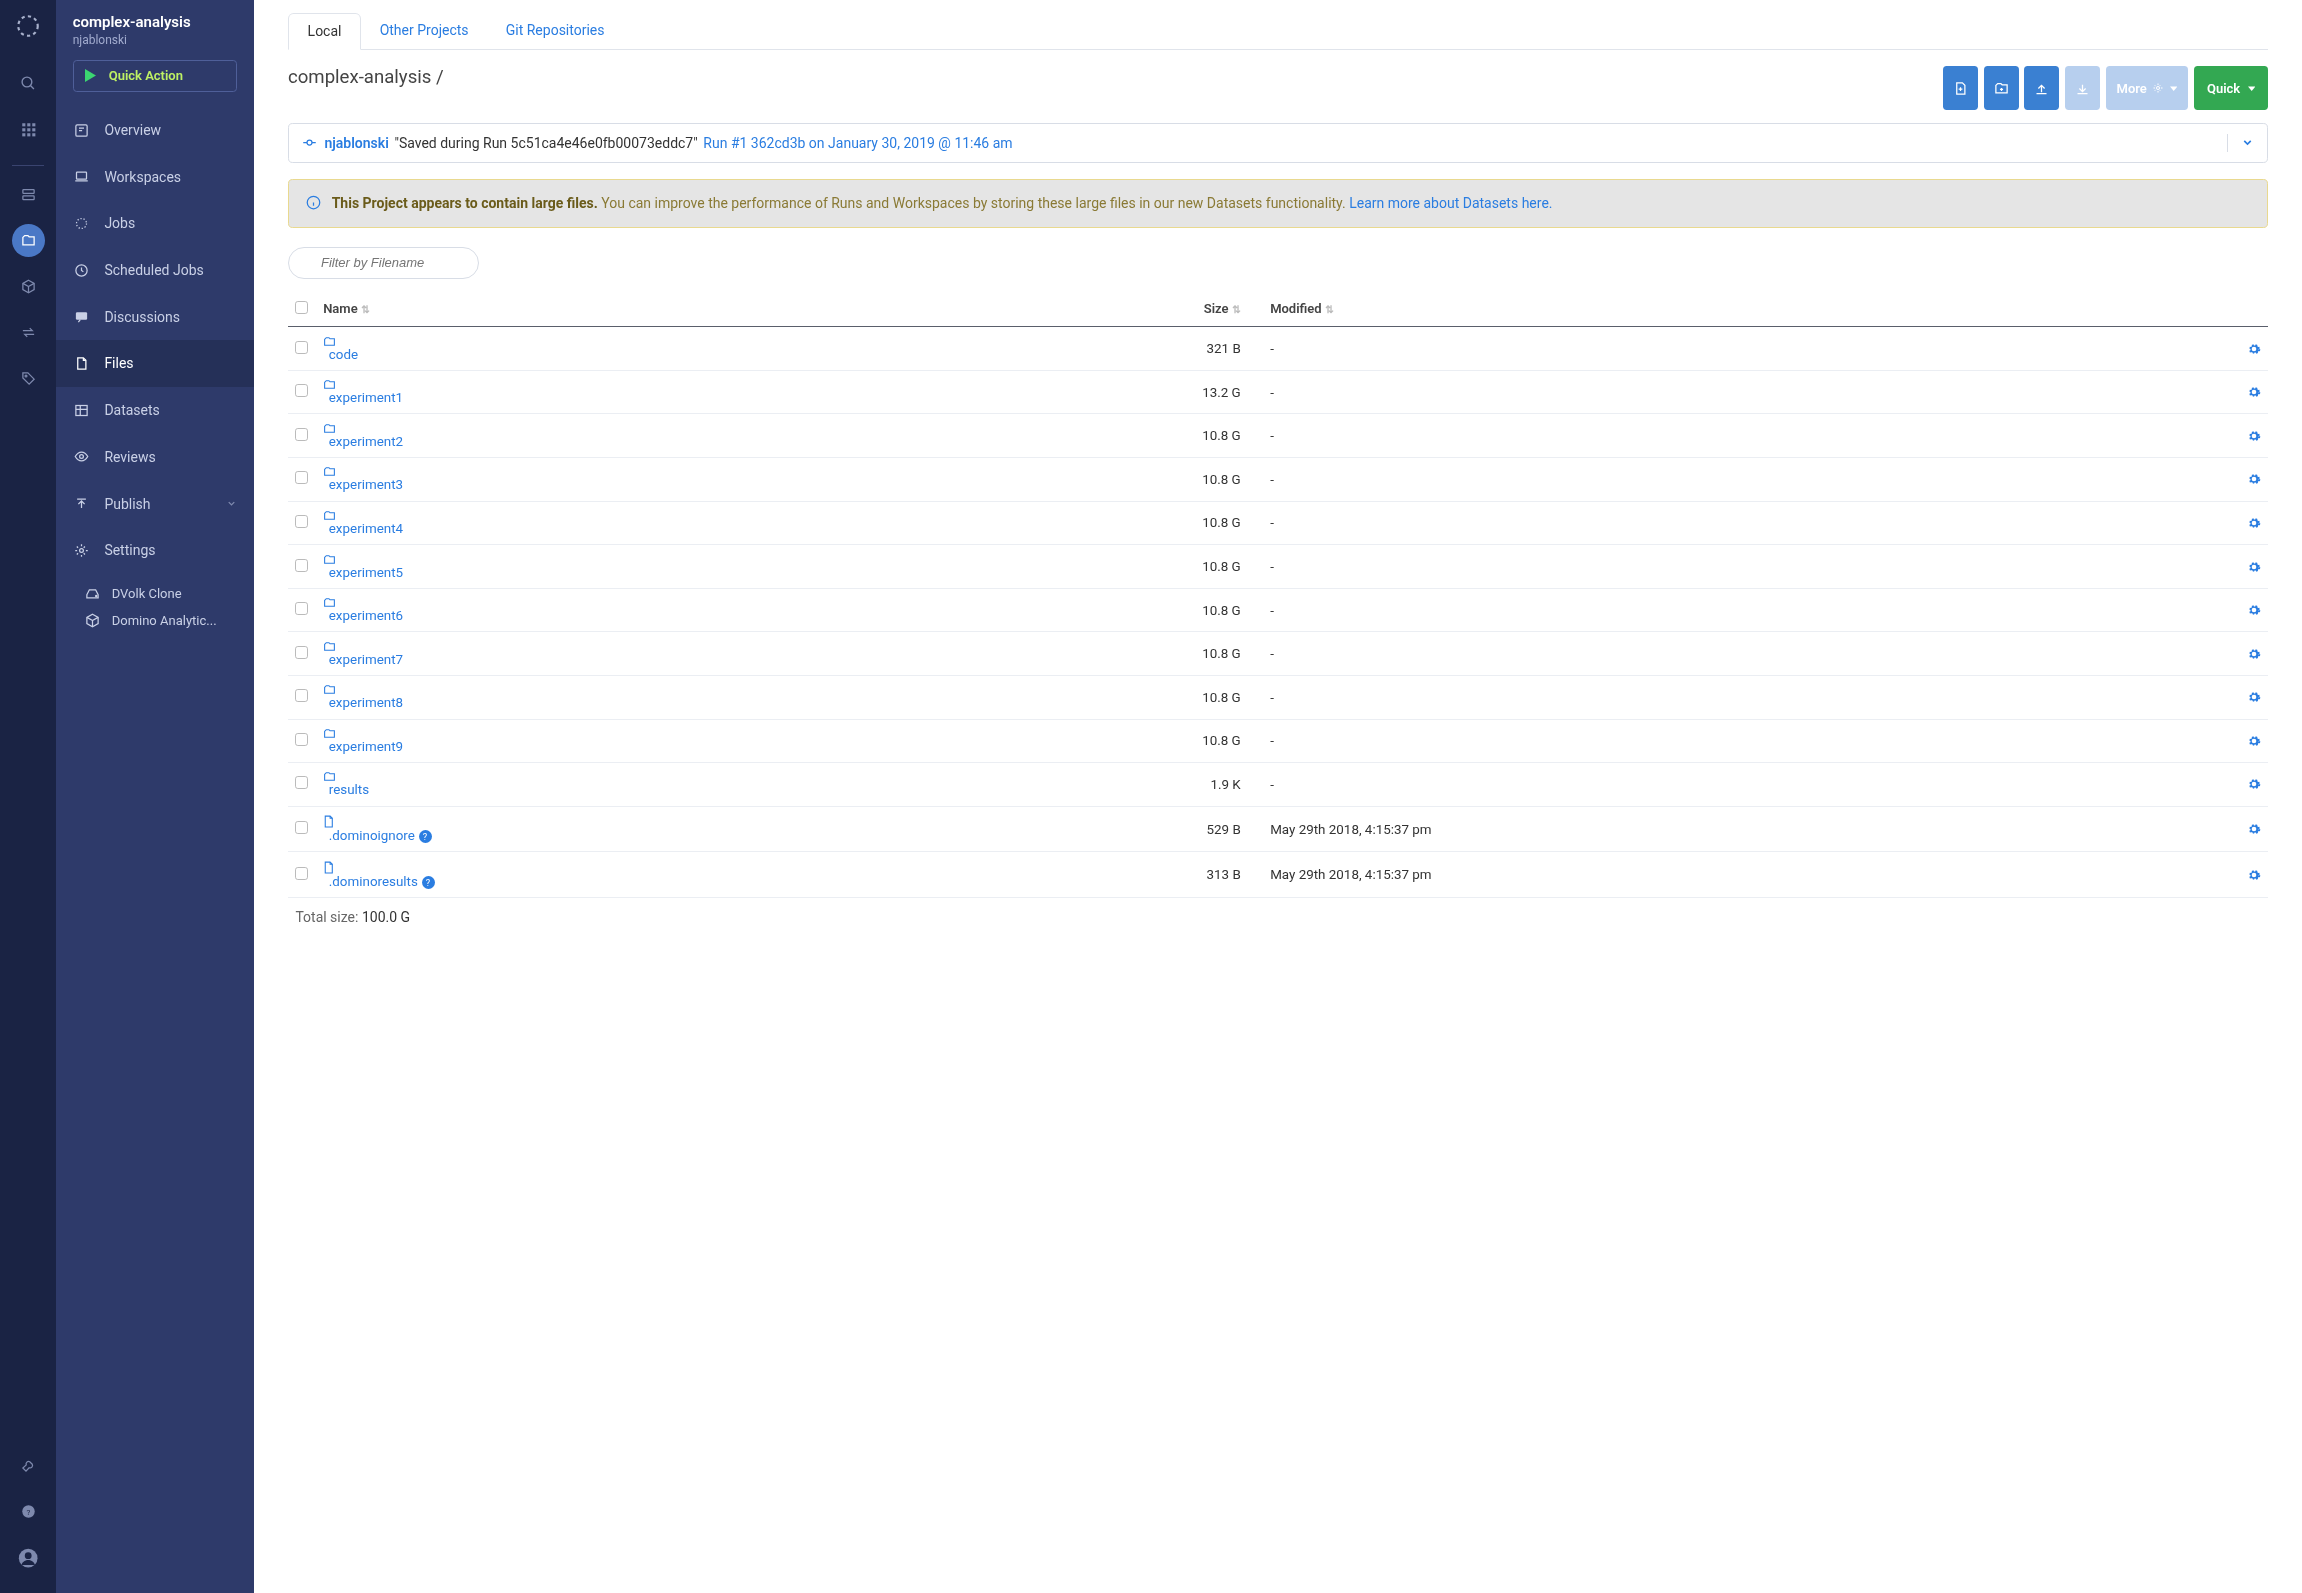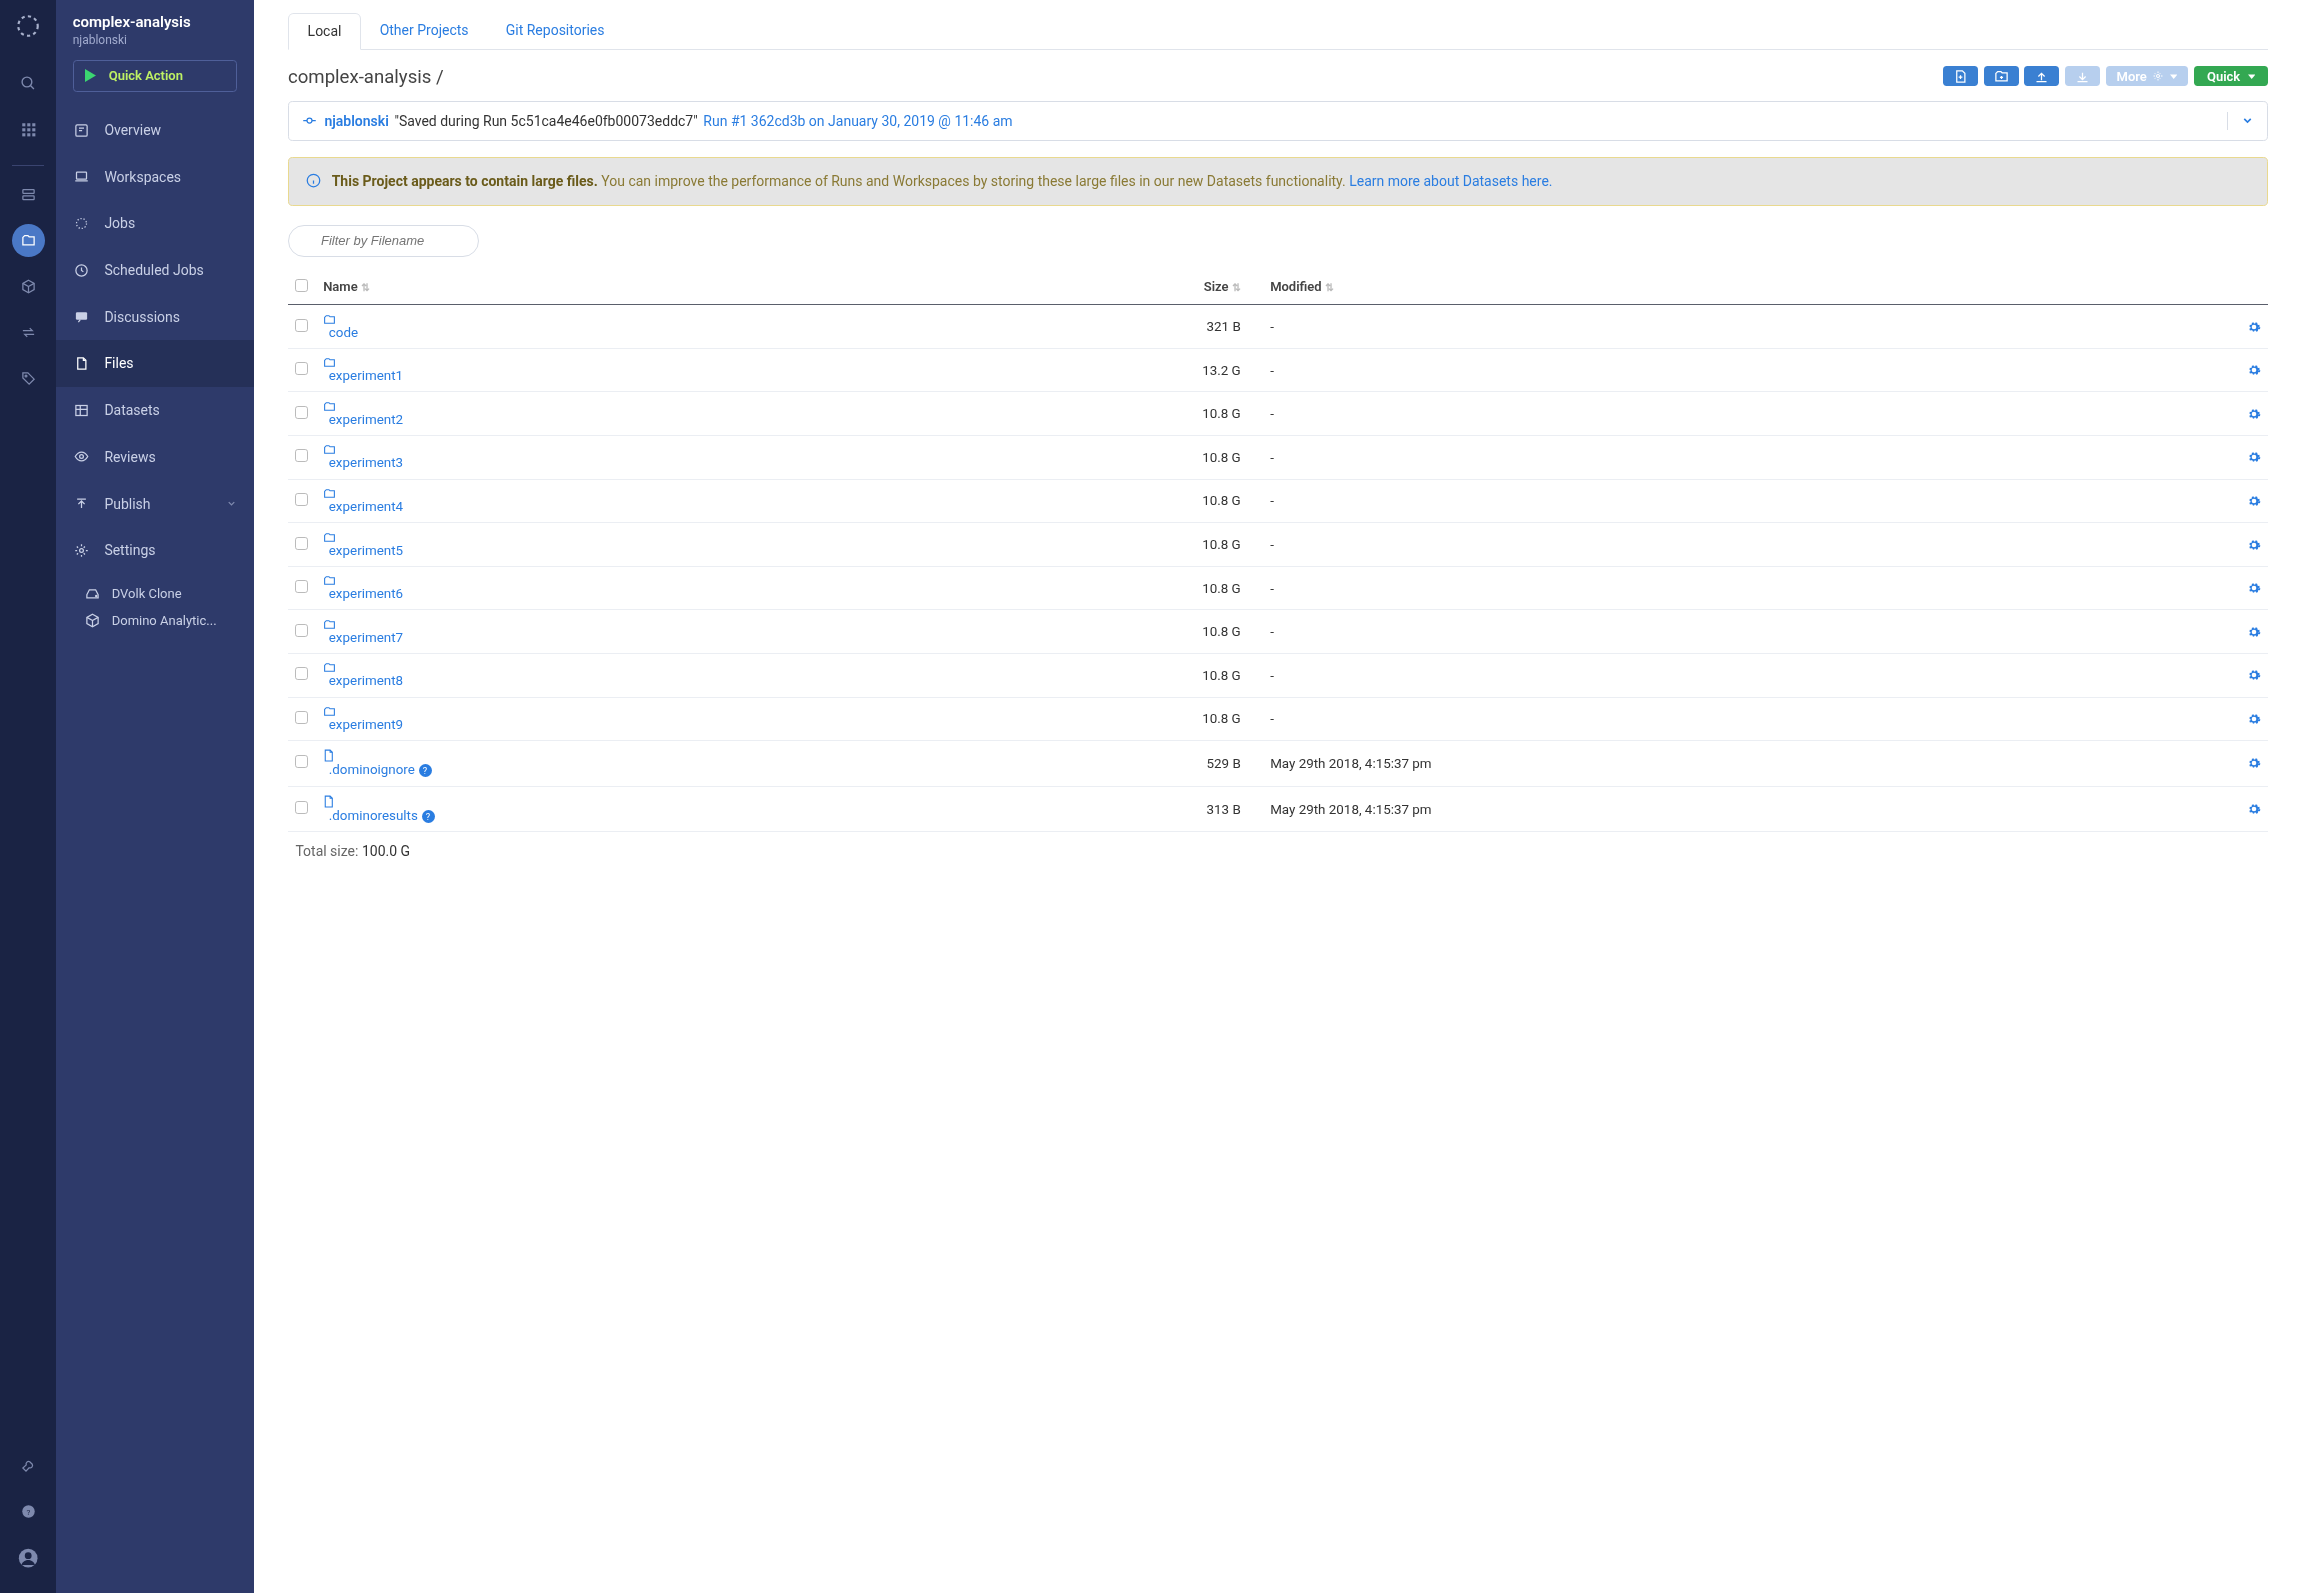--- a/index.html
+++ b/index.html
@@ -29,21 +29,21 @@
 
 
 .main { flex: 1; padding: 13px 34px; overflow-y: auto; }
 .tabs { display: flex; border-bottom: 0.9px solid #e0e4eb; margin-bottom: 16.7px; }
 .tab { padding: 9.3px 18.6px; cursor: pointer; color: #2a7de1; font-size: 14px; }
 .tab.active { border: 0.9px solid #e0e4eb; border-bottom: 0.9px solid #fff; border-radius: 5.6px 5.6px 0 0; color: #333; margin-bottom: -0.9px; }
 
 .header-row { display: flex; align-items: flex-start; margin-bottom: 13px; }
 .breadcrumb { font-size: 18.6px; color: #444; }
 .toolbar { margin-left: auto; display: flex; gap: 5.6px; }
-.tbtn { width: 35px; height: 20px; background: #3a80d2; border-radius: 3.7px; display: flex; align-items: center; justify-content: center; color: #fff; cursor: pointer; }
+.tbtn { width: 35px; height: 44px; background: #3a80d2; border-radius: 3.7px; display: flex; align-items: center; justify-content: center; color: #fff; cursor: pointer; }
 .tbtn.muted { background: #b7cfee; }
 .tbtn.more { width: auto; padding: 0 11px; gap: 5.6px; font-weight: 600; }
 .tbtn.clone { background: #33a852; width: auto; padding: 0 13px; gap: 7.4px; font-weight: 600; }
 
 .commit-bar { border: 0.9px solid #d8dde6; border-radius: 4.6px; display: flex; align-items: center; padding: 9.3px 13px; font-size: 14px; margin-bottom: 16.7px; }
 .commit-bar .user { color: #2a7de1; font-weight: 600; margin: 0 5.6px 0 7.4px; }
 .commit-bar .msg { color: #333; }
 .commit-bar .run { color: #2a7de1; margin-left: 5.6px; }
 .commit-bar .expand { margin-left: auto; color: #2a7de1; cursor: pointer; padding-left: 13px; border-left: 0.9px solid #d8dde6; height: 18.6px; display: flex; align-items: center; }
 
@@ -509,20 +509,33 @@
             <td class="size">10.8 G</td>
             <td style="padding-left:22px">-</td>
             <td class="gear-cell">
               <svg width="14" height="14" viewBox="0 0 24 24" fill="currentColor">
                 <path d="M12 8a4 4 0 100 8 4 4 0 000-8zm9 4l2 1-1 3-2-.5a8 8 0 01-1.5 1.5l.5 2-3 1-1-2a8 8 0 01-2 0l-1 2-3-1 .5-2A8 8 0 017 17.5L5 18l-1-3 2-1a8 8 0 010-2l-2-1 1-3 2 .5A8 8 0 018.5 7L8 5l3-1 1 2a8 8 0 012 0l1-2 3 1-.5 2A8 8 0 0119 8.5l2-.5 1 3-2 1a8 8 0 010 2z"></path>
               </svg>
             </td>
           </tr>
           <tr>
             <td class="cb"><span class="checkbox"></span></td>
+            <td><span class="folder-ic"><svg width="13" height="11" viewBox="0 0 24 20" fill="none" stroke="currentColor" stroke-width="2">
+                  <path d="M3 6l3-3h5l2 2h8v12H3z"></path>
+                </svg></span><span class="nm">results</span></td>
+            <td class="size">1.9 K</td>
+            <td style="padding-left:22px">-</td>
+            <td class="gear-cell">
+              <svg width="14" height="14" viewBox="0 0 24 24" fill="currentColor">
+                <path d="M12 8a4 4 0 100 8 4 4 0 000-8zm9 4l2 1-1 3-2-.5a8 8 0 01-1.5 1.5l.5 2-3 1-1-2a8 8 0 01-2 0l-1 2-3-1 .5-2A8 8 0 017 17.5L5 18l-1-3 2-1a8 8 0 010-2l-2-1 1-3 2 .5A8 8 0 018.5 7L8 5l3-1 1 2a8 8 0 012 0l1-2 3 1-.5 2A8 8 0 0119 8.5l2-.5 1 3-2 1a8 8 0 010 2z"></path>
+              </svg>
+            </td>
+          </tr>
+          <tr>
+            <td class="cb"><span class="checkbox"></span></td>
             <td><span class="folder-ic"><svg width="11" height="13" viewBox="0 0 20 24" fill="none" stroke="currentColor" stroke-width="2">
                   <path d="M4 2h9l4 4v16H4z"></path>
                   <path d="M13 2v4h4"></path>
                 </svg></span><span class="nm">.dominoignore</span><span class="help-dot">?</span></td>
             <td class="size">529 B</td>
             <td style="padding-left:22px">May 29th 2018, 4:15:37 pm</td>
             <td class="gear-cell">
               <svg width="14" height="14" viewBox="0 0 24 24" fill="currentColor">
                 <path d="M12 8a4 4 0 100 8 4 4 0 000-8zm9 4l2 1-1 3-2-.5a8 8 0 01-1.5 1.5l.5 2-3 1-1-2a8 8 0 01-2 0l-1 2-3-1 .5-2A8 8 0 017 17.5L5 18l-1-3 2-1a8 8 0 010-2l-2-1 1-3 2 .5A8 8 0 018.5 7L8 5l3-1 1 2a8 8 0 012 0l1-2 3 1-.5 2A8 8 0 0119 8.5l2-.5 1 3-2 1a8 8 0 010 2z"></path>
               </svg>

